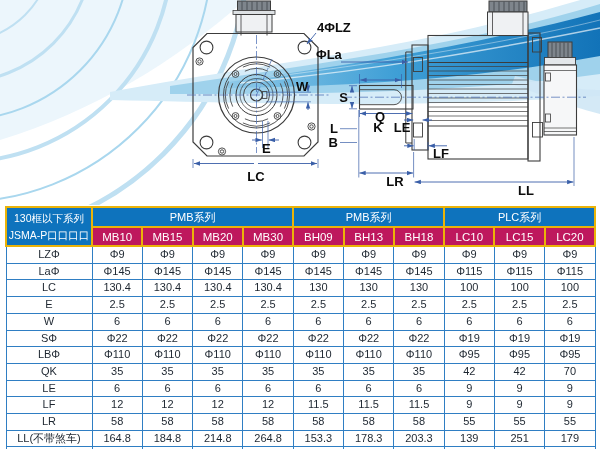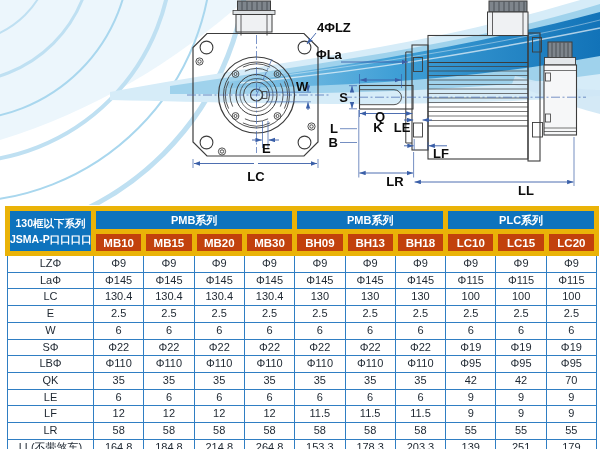--- a/index.html
+++ b/index.html
@@ -4,24 +4,24 @@
 <style>
   html,body{margin:0;padding:0;background:#fff;}
   body{width:600px;height:449px;overflow:hidden;font-family:"Liberation Sans",sans-serif;}
   .page{position:relative;width:600px;height:449px;background:#fff;}
   .hero{position:absolute;top:0;left:0;width:600px;height:205px;}
   .hero svg{position:absolute;top:0;left:0;}
   
   table.spec{position:absolute;top:206px;left:5px;width:590px;border-collapse:collapse;table-layout:fixed;}
   table.spec th,table.spec td{padding:0;text-align:center;white-space:nowrap;overflow:hidden;}
   table.spec td{border:1px solid #2f7ec3;font-size:11px;height:15.7px;line-height:15.7px;color:#1d2630;background:#fff;}
-  table.spec th{border:5px solid #eab308;color:#fff;font-weight:bold;}
+  table.spec th{border:2px solid #eab308;color:#fff;font-weight:normal;}
   th.corner{background:#0e73bd;font-size:10.5px;line-height:1.55;}
   th.group{background:#0e73bd;font-size:11px;height:18px;}
-  th.model{background:#c2410c;font-size:11.5px;height:17px;}
+  th.model{background:#be185d;font-size:11.5px;height:17px;}
   td.rowlabel{font-size:10.5px;margin-top:45px;}
   table.spec{border:1px solid #2f7ec3;}
 </style>
 </head>
 <body>
 
 <div class="page">
 
   <div class="hero">
 

